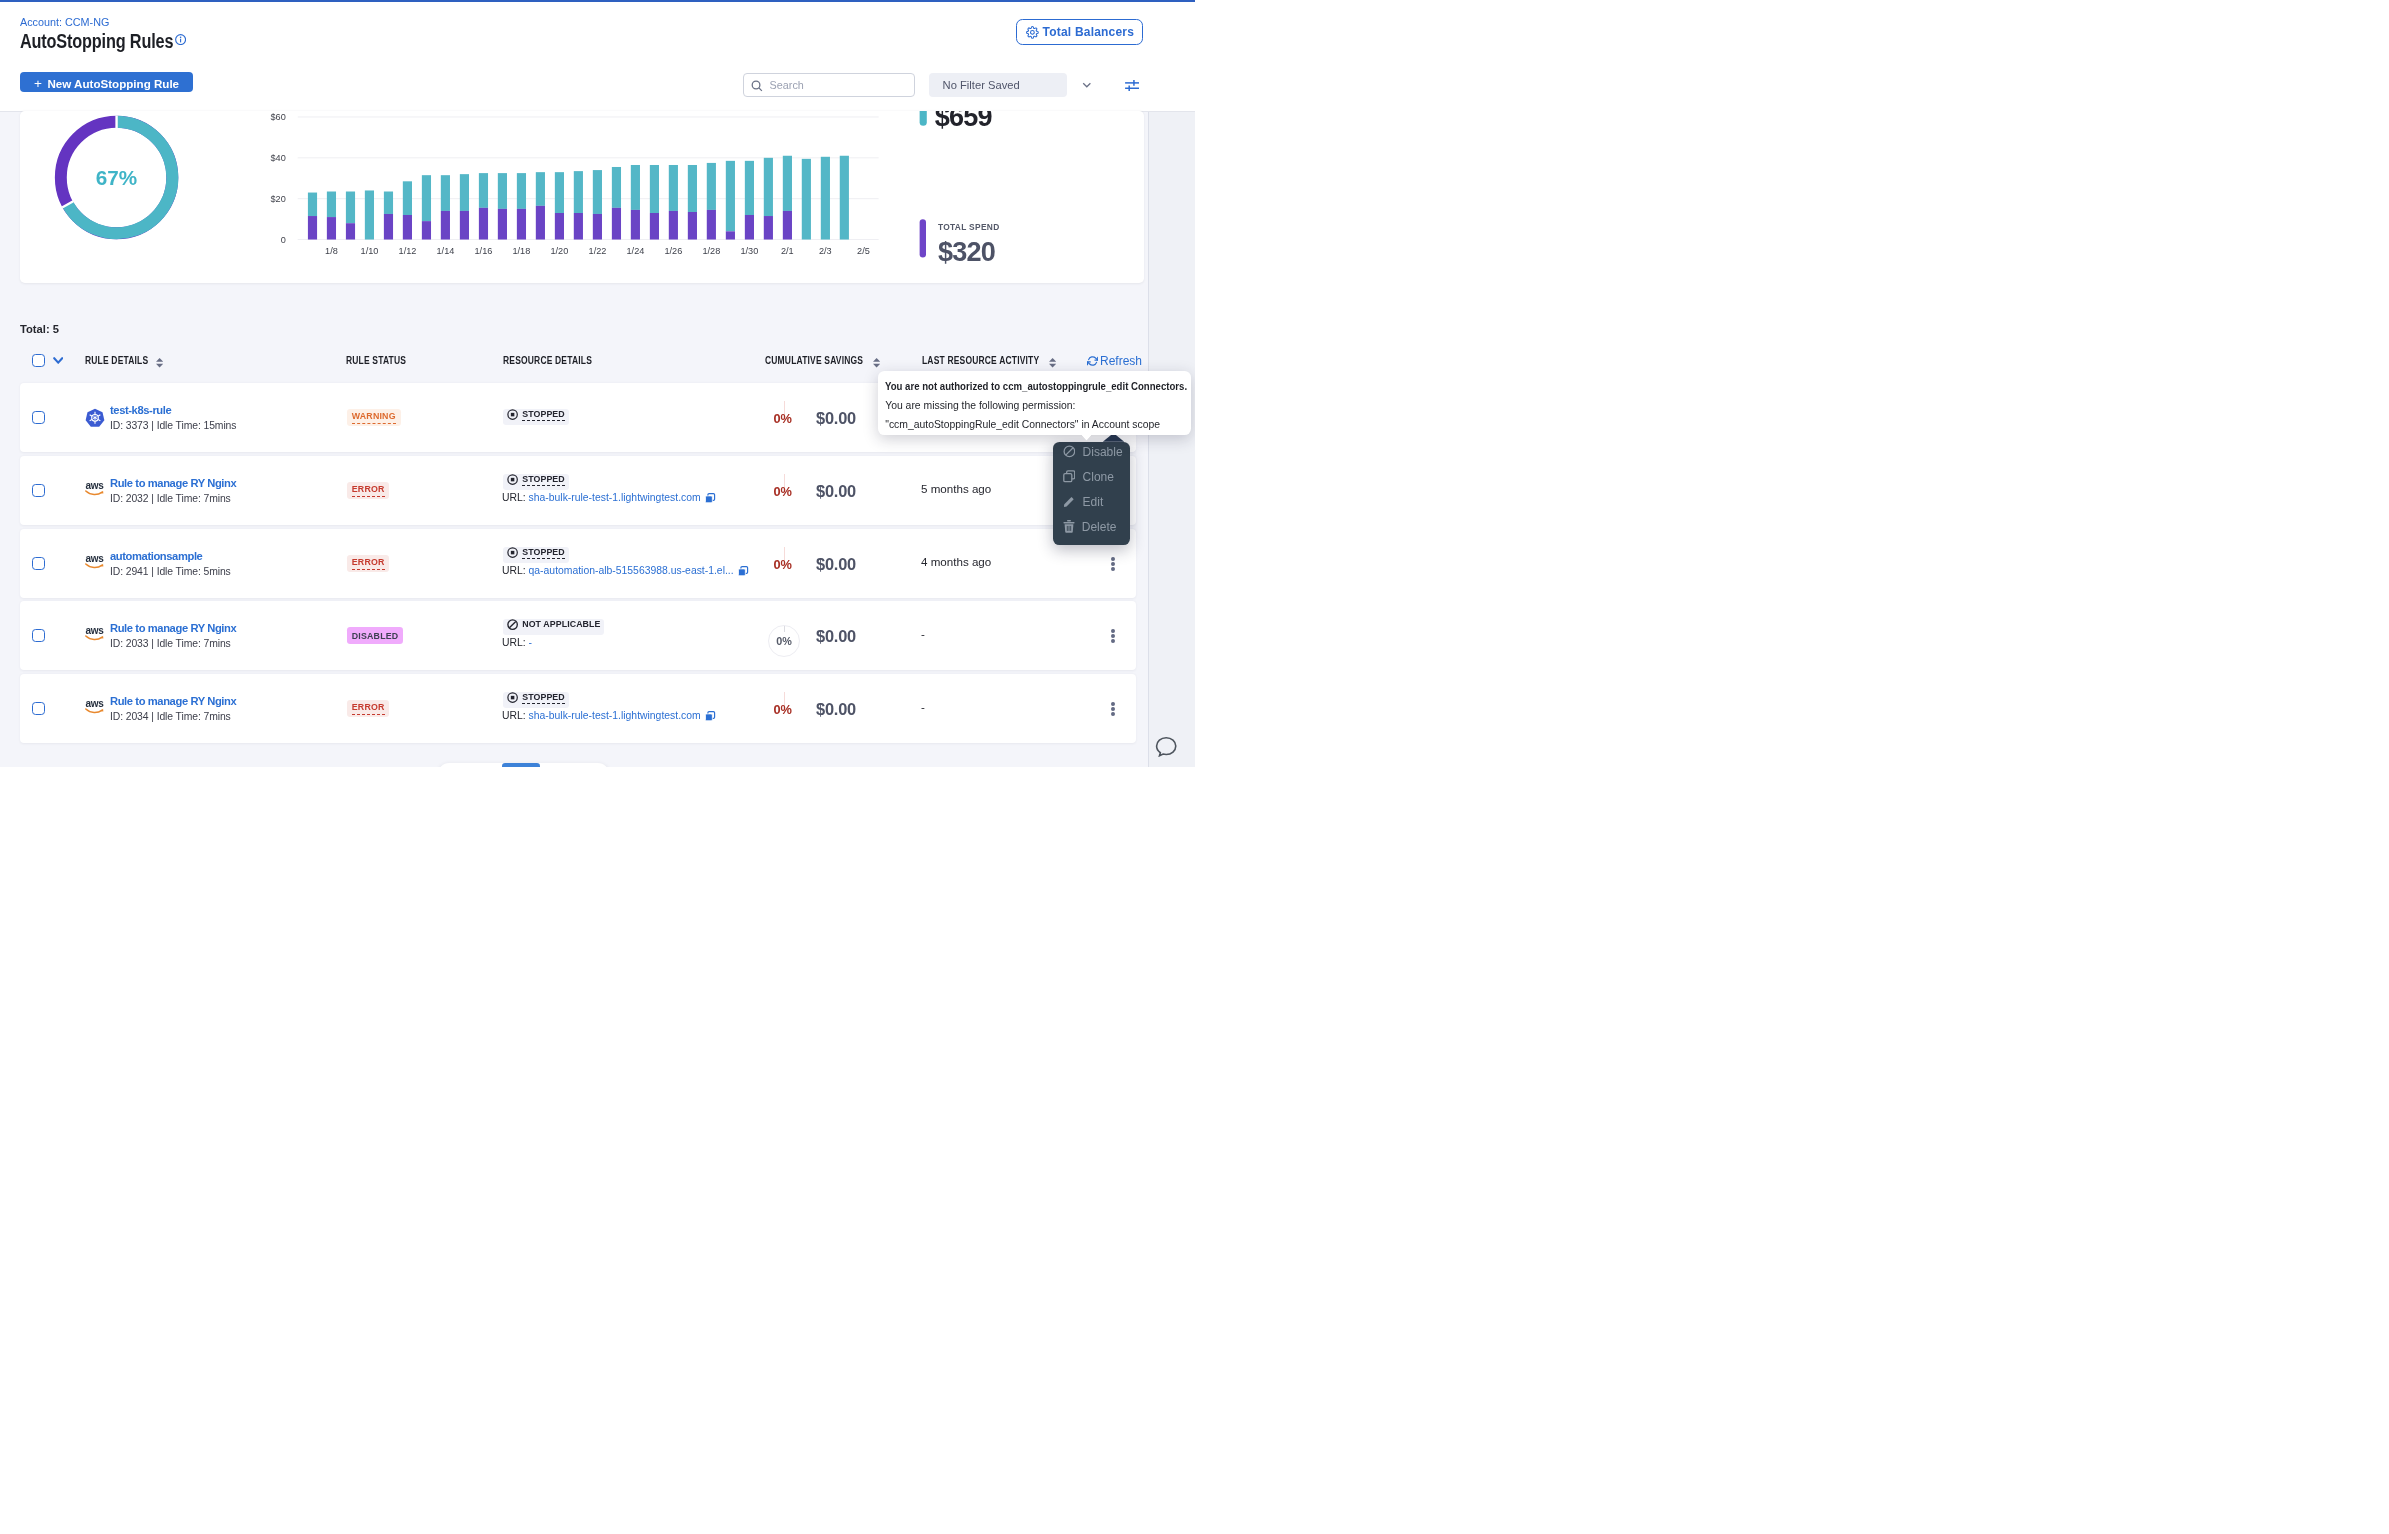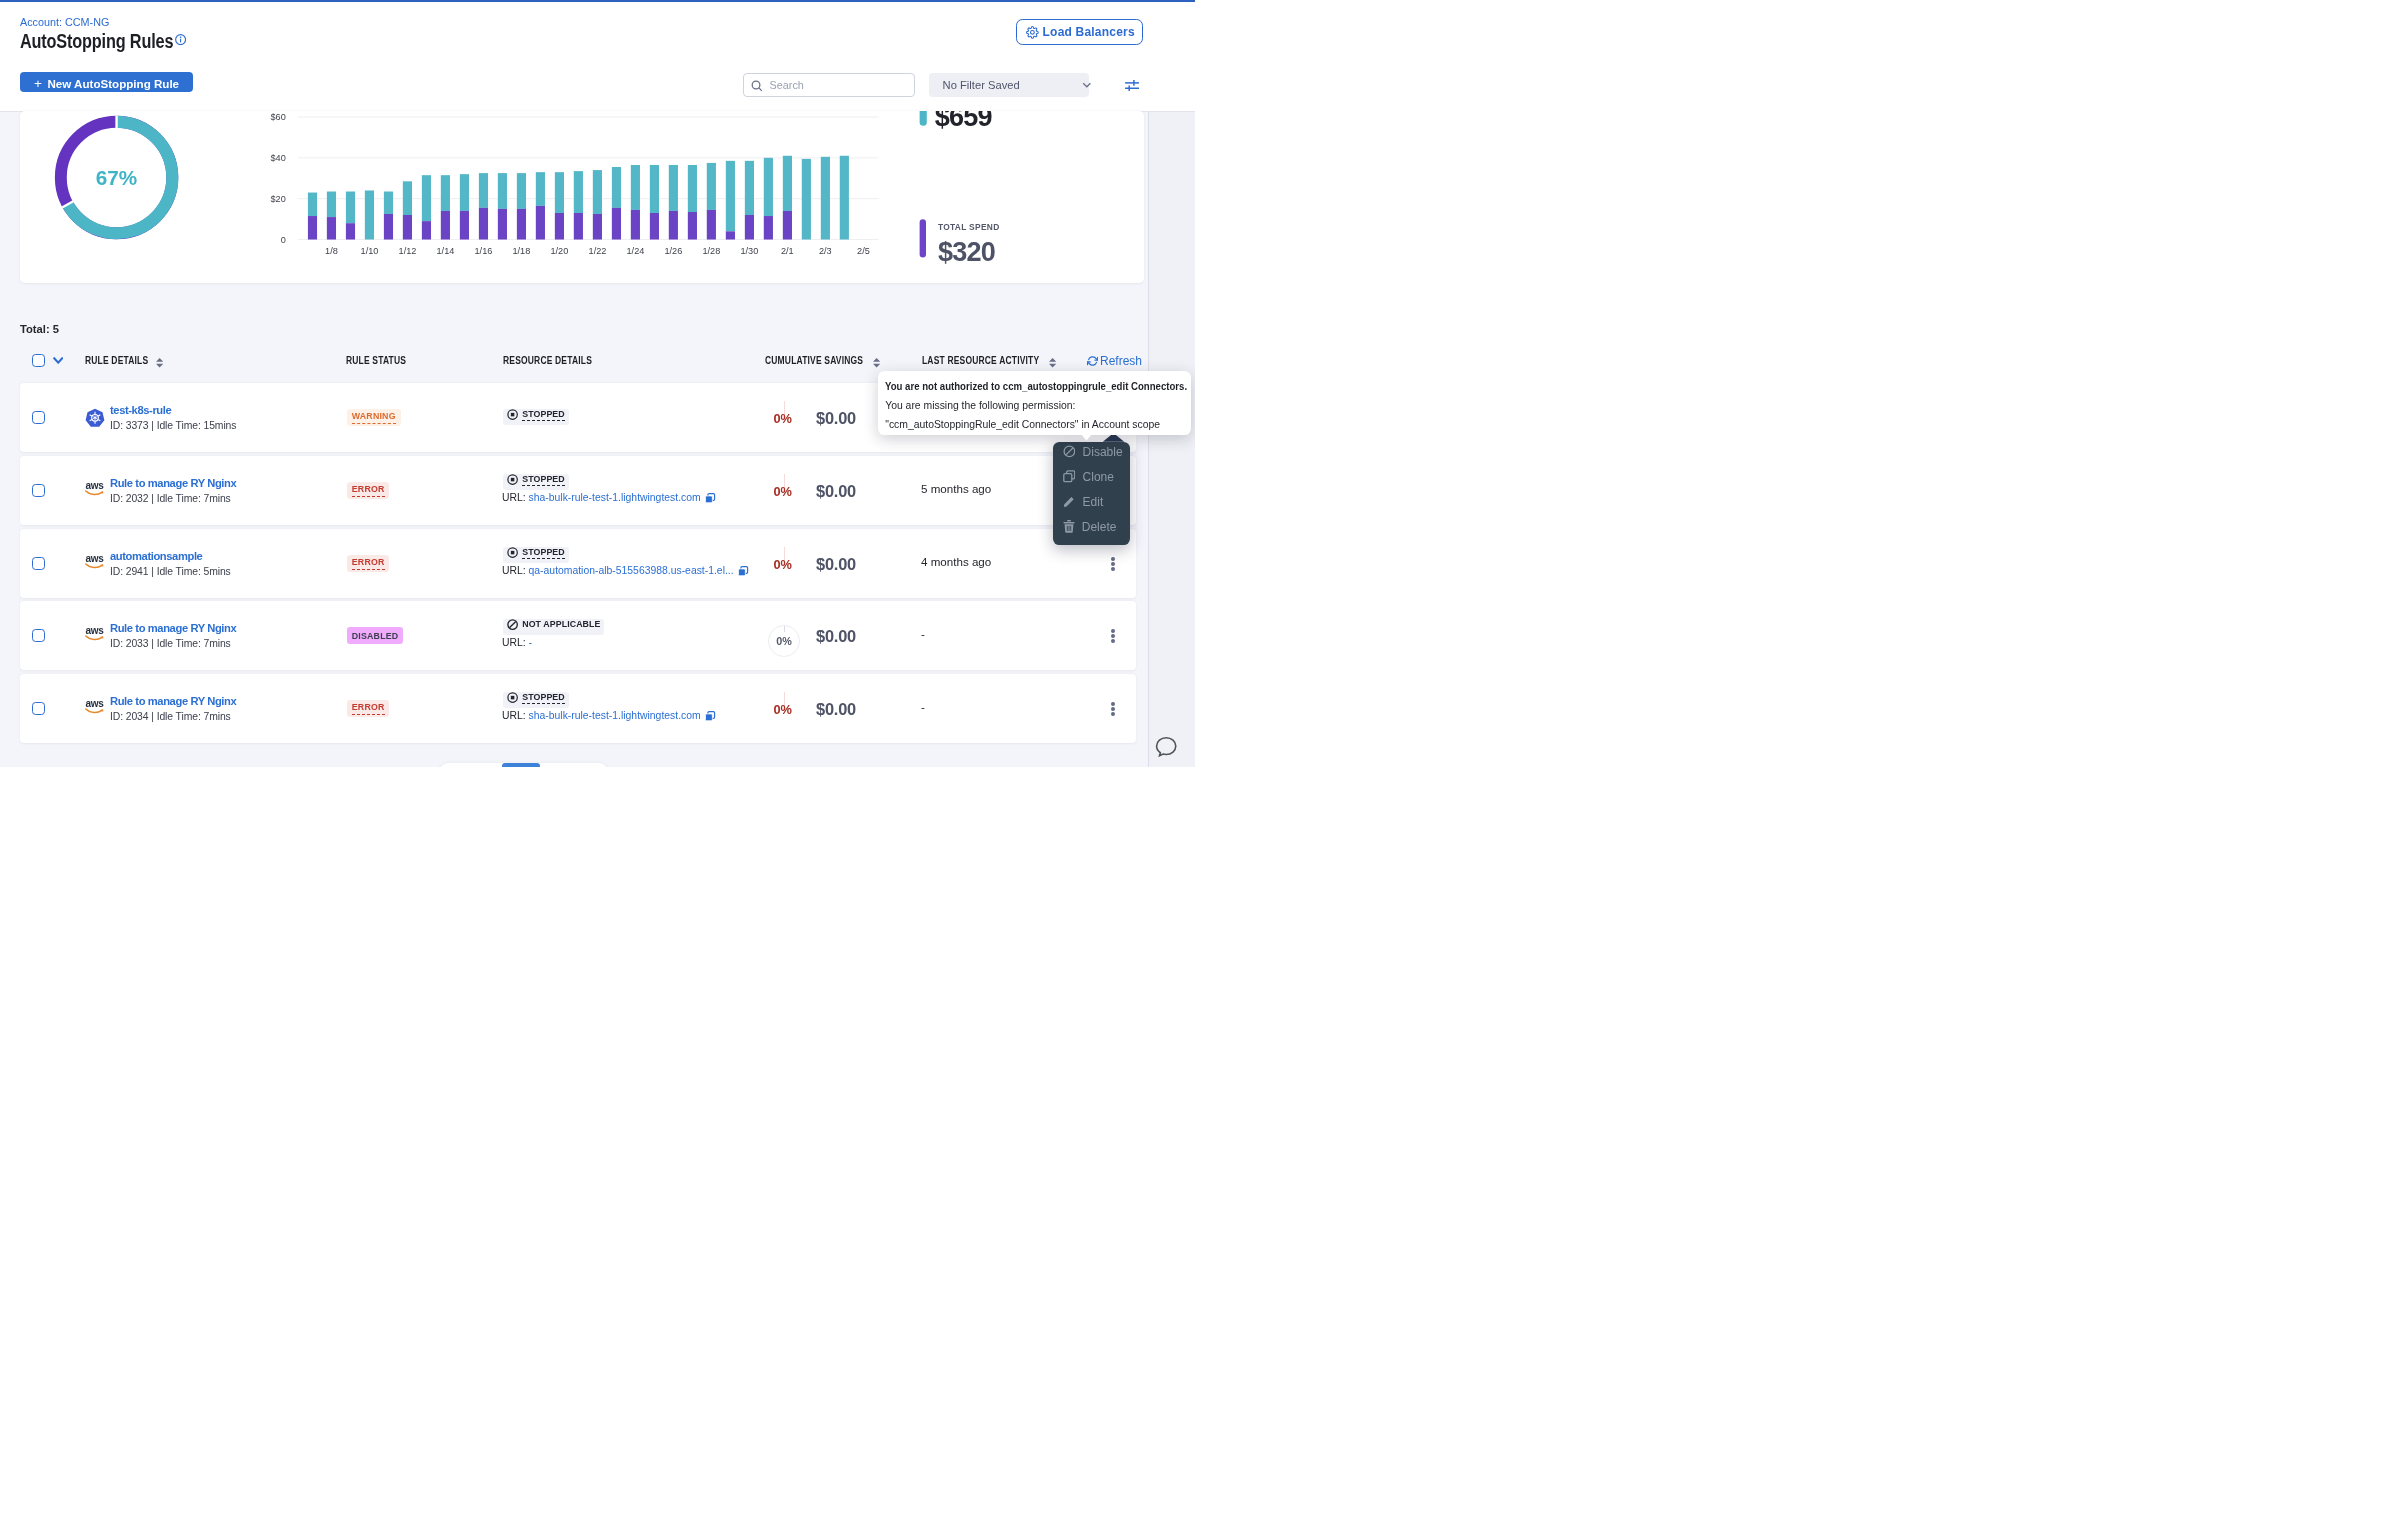--- a/index.html
+++ b/index.html
@@ -8,21 +8,21 @@
 .topstrip{left:0;top:0;width:1195px;height:2.4px;background:#2e60c0}
 .hdr{left:0;top:2.4px;width:1195px;height:58px;background:#fff}
 .acct{left:20px;top:16px;font-size:10.8px;color:#2c6bd2}
 .title{left:20px;top:30px;font-size:19.6px;font-weight:700;color:#1d1f25;letter-spacing:-0.2px;transform:scaleX(.83);transform-origin:0 50%;white-space:nowrap}
 .hdrline{left:0;top:61px;width:1195px;height:0.8px;background:#e7e9ef}
 .toolbar{left:0;top:61px;width:1195px;height:50px;background:#fff}
 .tbline{left:0;top:111px;width:1195px;height:0.8px;background:#e3e5ec}
 .newbtn{left:20px;top:72px;width:173px;height:20px;background:#2e70d2;border-radius:4px;color:#fff;font-size:11.6px;font-weight:700;text-align:center;line-height:23px}
 .search{left:743px;top:73px;width:172px;height:24px;border:1.2px solid #cfd3dd;border-radius:4px;background:#fff}
 .search span{position:absolute;left:25.6px;top:4.8px;font-size:10.8px;color:#9ba1b2}
-.nofilter{left:929px;top:73px;width:160px;height:24px;background:#edeff5;border-radius:4px}
+.nofilter{left:929px;top:73px;width:138px;height:24px;background:#edeff5;border-radius:4px}
 .nofilter span{position:absolute;left:13.6px;top:5.6px;font-size:11.2px;color:#50556a}
 .lbbtn{left:1016px;top:19px;width:127px;height:26px;border:1.6px solid #2c6bd2;border-radius:6.4px;background:#fff}
 .lbbtn span{position:absolute;left:25.6px;top:4.8px;font-size:12px;font-weight:700;color:#2c6bd2;letter-spacing:0.2px}
 .main{left:0;top:112px;width:1195px;height:656px;background:#f4f5fa}
 .gutter{left:1148px;top:112px;width:47px;height:656px;background:#eff1f6;border-left:0.8px solid #dcdfe9}
 .card{left:20px;top:111px;width:1124px;height:172px;background:#fff;border-radius:4.8px;box-shadow:0 0.8px 2.4px rgba(40,41,61,.07);overflow:hidden}
 .total{left:20px;top:323px;font-size:11.2px;font-weight:700;color:#26272e}
 .thead{font-size:10px;font-weight:700;color:#1d1f26;letter-spacing:0.2px;white-space:nowrap;transform:scaleX(.85);transform-origin:0 50%}
 .row{left:20px;width:1116px;height:69px;background:#fff;border-radius:4px;box-shadow:0 0.8px 2.4px rgba(40,41,61,.06)}
 .cb{width:12.8px;height:12.8px;border:1.6px solid #2d6cd2;border-radius:3.6px;background:#fff}
@@ -54,21 +54,21 @@
 <svg class="abs" style="left:175px;top:34px" width="11.2" height="11.2" viewBox="0 0 14 14">
     <circle cx="7" cy="7" r="6.2" fill="none" stroke="#2c6bd2" stroke-width="1.4"></circle>
     <circle cx="7" cy="4.2" r="1" fill="#2c6bd2"></circle>
     <rect x="6.3" y="6" width="1.4" height="4.5" fill="#2c6bd2"></rect>
   </svg>
 <div class="abs lbbtn">
     <svg style="position:absolute;left:8.8px;top:6px" width="12.8" height="12.8" viewBox="0 0 24 24" fill="none" stroke="#2c6bd2" stroke-width="2">
       <path d="M12 15.5A3.5 3.5 0 1 0 12 8.5a3.5 3.5 0 0 0 0 7z"></path>
       <path d="M19.4 15a1.65 1.65 0 0 0 .33 1.82l.06.06a2 2 0 1 1-2.83 2.83l-.06-.06a1.65 1.65 0 0 0-1.82-.33 1.65 1.65 0 0 0-1 1.51V21a2 2 0 1 1-4 0v-.09A1.65 1.65 0 0 0 9 19.4a1.65 1.65 0 0 0-1.82.33l-.06.06a2 2 0 1 1-2.83-2.83l.06-.06a1.65 1.65 0 0 0 .33-1.82 1.65 1.65 0 0 0-1.51-1H3a2 2 0 1 1 0-4h.09A1.65 1.65 0 0 0 4.6 9a1.65 1.65 0 0 0-.33-1.82l-.06-.06a2 2 0 1 1 2.83-2.83l.06.06a1.65 1.65 0 0 0 1.82.33H9a1.65 1.65 0 0 0 1-1.51V3a2 2 0 1 1 4 0v.09a1.65 1.65 0 0 0 1 1.51 1.65 1.65 0 0 0 1.82-.33l.06-.06a2 2 0 1 1 2.83 2.83l-.06.06a1.65 1.65 0 0 0-.33 1.82V9a1.65 1.65 0 0 0 1.51 1H21a2 2 0 1 1 0 4h-.09a1.65 1.65 0 0 0-1.51 1z"></path>
     </svg>
-    <span>Load Balancers</span>
+    <span>Total Balancers</span>
   </div>
 <div class="abs hdrline"></div>
 <div class="abs toolbar"></div>
 <div class="abs newbtn"><span style="font-weight:400;font-size:13.6px;margin-right:5.6px">+</span>New AutoStopping Rule</div>
 <div class="abs search">
     <svg style="position:absolute;left:7.2px;top:5.6px" width="12" height="12" viewBox="0 0 15 15" fill="none" stroke="#6a7186" stroke-width="1.6">
       <circle cx="6.3" cy="6.3" r="4.8"></circle>
       <line x1="9.9" y1="9.9" x2="13.6" y2="13.6"></line>
     </svg>
     <span>Search</span>

